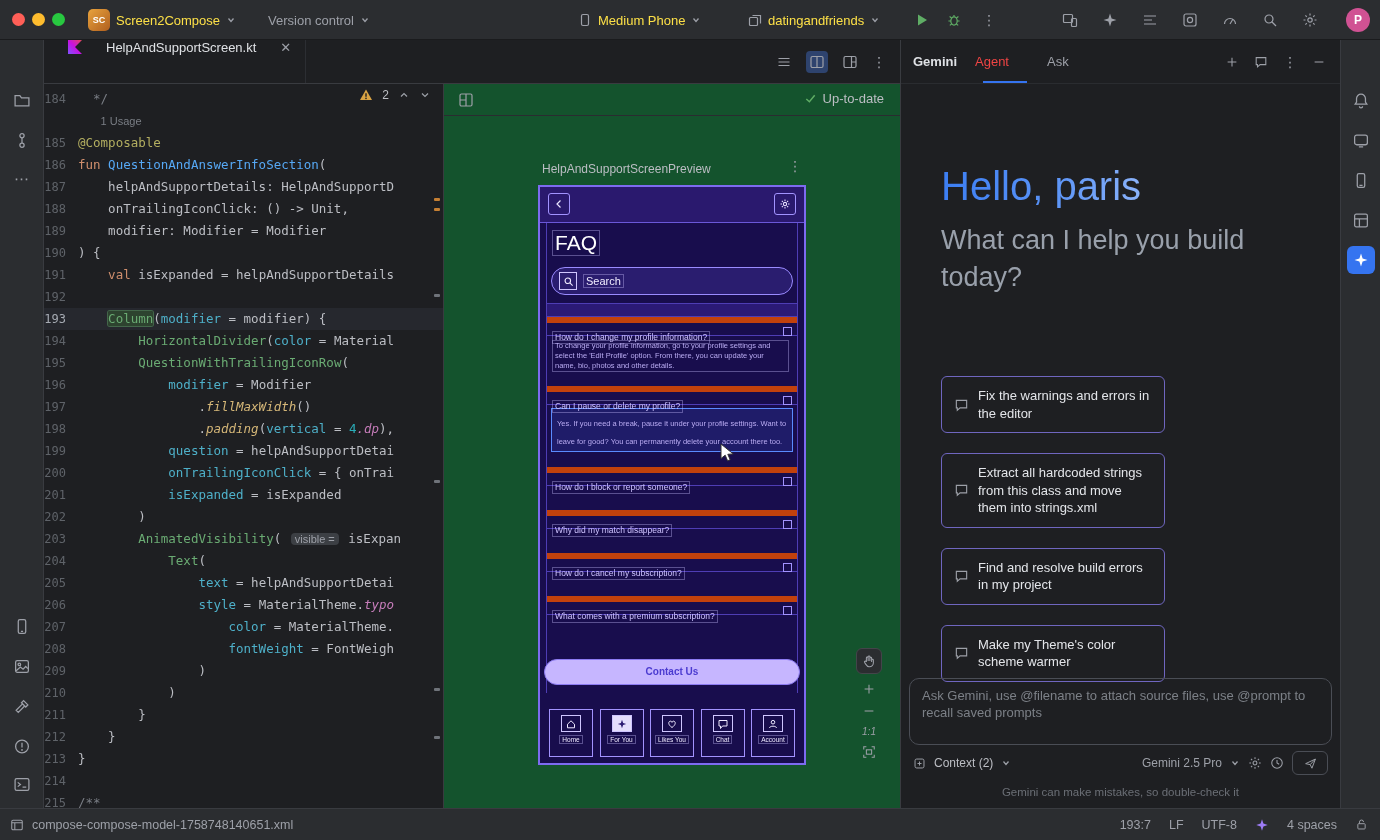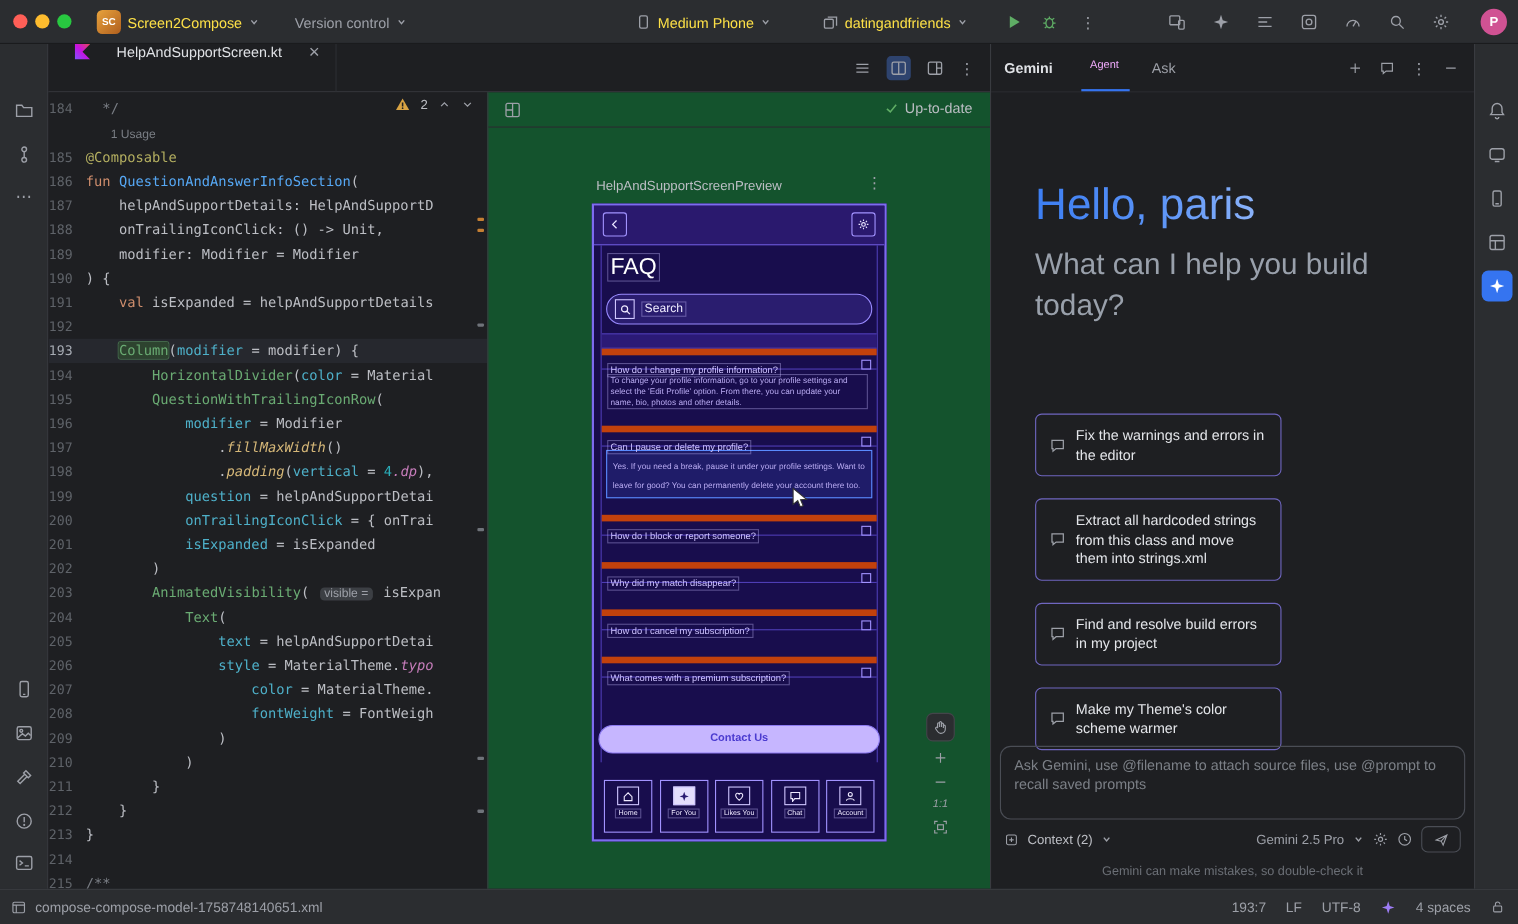--- a/index.html
+++ b/index.html
@@ -90,30 +90,30 @@
     background:#c6b6ff; border:1.5px solid #8d7bf2; text-align:center; font-size:10px; font-weight:bold;
     color:#4b3bd0; line-height:23px; }
   .p-nav { position:absolute; left:6px; right:6px; top:522px; height:50px; display:flex; justify-content:space-between; padding:0 3px; }
   .p-nav-item { width:44px; height:48px; border:1px solid #a293ff; display:flex; flex-direction:column; align-items:center; padding-top:5px; }
   .p-nav-icbox { width:20px; height:17px; border:1px solid #cfc6ff; display:flex; align-items:center; justify-content:center; color:#efeaff; }
   .p-nav-icbox.fill { background:#e4defc; color:#2a1a71; }
   .p-nav-lbl { font-size:6.5px; margin-top:3px; color:#efeaff; }
   .p-nav svg { stroke:currentColor; fill:none; stroke-width:1; }
 
   
-  #zoom-controls { position:absolute; left:396px; top:564px; width:30px;font-style:italic; }
+  #zoom-controls { position:absolute; left:410px; top:564px; width:30px;font-style:italic; }
   .zbtn { margin:0 auto 8px auto; color:#9da0a8; display:flex; align-items:center; justify-content:center; }
   #pan-btn { width:26px; height:26px; border:1px solid #43454a; border-radius:6px; background:#2b2d30; }
   #zoom-ratio { font-size:10px; text-align:center; color:#9da0a8; margin-bottom:8px; }
 
   
   #gemini-panel { position:absolute; left:900px; top:40px; width:440px; height:768px; background:#1e1f22; border-left:1px solid #393b40; }
   #gemini-header { position:absolute; left:0; right:0; top:0; height:44px; border-bottom:1px solid #2a2c30; }
   #gemini-title { position:absolute; left:12px; top:14px; font-size:13px; font-weight:bold; color:#dfe1e5; }
-  #tab-agent { position:absolute; left:90px; top:14px; font-size:10px; color:#f0abfc; }
+  #tab-agent { position:absolute; left:74px; top:14px; font-size:13px; color:#ef4444; }
   #agent-underline { position:absolute; left:82px; bottom:0; width:44px; height:2px; background:#3574f0; }
   #tab-ask { position:absolute; left:146px; top:14px; font-size:13px; color:#9da0a8; }
   #gemini-header-actions { position:absolute; right:14px; top:0; height:43px; display:flex; align-items:center; gap:15px; }
   #hello { position:absolute; left:40px; top:124px; font-size:40px; font-weight:500;
     background:linear-gradient(90deg,#3c7ef3,#5a93f7 55%,#8ab2fa); -webkit-background-clip:text; background-clip:text; color:transparent; }
   #hello-sub { position:absolute; left:40px; top:182px; width:334px; font-size:27px; line-height:37px; color:#99a0ab; }
   #cards { position:absolute; left:40px; top:336px; width:224px; }
   .card { border:1px solid #6f66c0; border-radius:6px; padding:10px 12px; display:flex; gap:9px; margin-bottom:20px; }
   .card-txt { font-size:13px; line-height:17.5px; color:#e3e5e9; }
   .card .ic { flex:none; margin-top:1px; }

